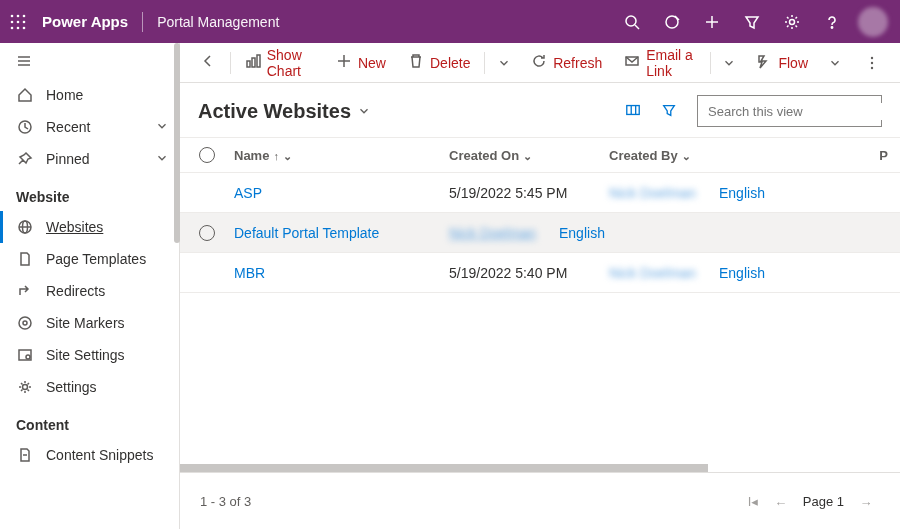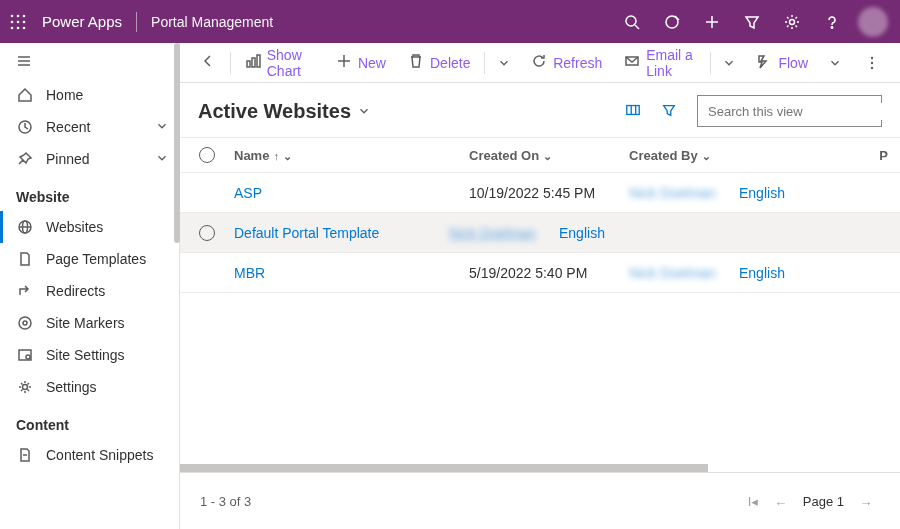--- a/index.html
+++ b/index.html
@@ -1,62 +1,62 @@
 <!DOCTYPE html>
 <html><head>
 <meta charset="utf-8">
 <style>
   * { box-sizing: border-box; }
   body { margin:0; font-family: "Segoe UI", -apple-system, BlinkMacSystemFont, sans-serif; font-size:14px; color:#323130; background:#fff; width:900px; height:529px; overflow:hidden; }
   
   .topbar { display:flex; align-items:center; background:#752b74; color:#fff; height:43px; padding:0 12px 0 8px; }
   .waffle { width:20px; height:20px; display:flex; align-items:center; justify-content:center; }
   .waffle svg { fill:#fff; }
-  .brand { font-weight:400; font-size:15px; margin-left:14px; }
+  .brand { font-weight:700; font-size:15px; margin-left:14px; }
   .brand-sep { width:1px; height:20px; background:rgba(255,255,255,.5); margin:0 14px; }
   .brand-sub { font-size:14px; color:#fff; opacity:.95; }
   .top-spacer { flex:1; }
   .top-icon { width:40px; height:43px; display:flex; align-items:center; justify-content:center; color:#fff; }
   .top-icon svg { stroke:#fff; fill:none; }
   .avatar { width:30px; height:30px; border-radius:50%; background:#a778a6; margin-left:6px; filter:blur(2px); }
   
   .shell { display:flex; height:486px; }
   
   .sidebar { width:180px; border-right:1px solid #e1dfdd; background:#fff; position:relative; display:flex; flex-direction:column; }
   .sb-thumb { position:absolute; right:-1px; top:0; width:6px; height:200px; background:#c8c6c4; border-radius:3px; }
   .hamburger { height:36px; display:flex; align-items:center; padding-left:16px; }
   .nav-item { height:32px; display:flex; align-items:center; padding:0 10px 0 16px; color:#323130; cursor:default; }
   .nav-item .ic { width:18px; display:flex; align-items:center; justify-content:center; margin-right:12px; }
   .nav-item .ic svg { stroke:#605e5c; fill:none; }
-  .nav-item.selected { background:#fff; border-left:3px solid #0078d4; padding-left:13px; }
+  .nav-item.selected { background:#fff; border-left:3px solid #0078d4; padding-left:13px;text-decoration:underline; }
   .nav-chev { margin-left:auto; }
   .sec-head { font-weight:600; font-size:14px; padding:14px 16px 6px; }
   
   .main { flex:1; display:flex; flex-direction:column; overflow:hidden; }
   .toolbar { height:40px; border-bottom:1px solid #e1dfdd; display:flex; align-items:center; padding:0 10px; gap:2px; }
-  .tb-btn { display:flex; align-items:center; height:32px; padding:0 10px; color:#8b5cf6; gap:6px; }
+  .tb-btn { display:flex; align-items:center; height:32px; padding:0 10px; color:#b91c1c; gap:6px; }
   .tb-btn .ic svg { stroke:#605e5c; fill:none; }
   .tb-split { display:flex; align-items:center; height:32px; padding:0 8px; }
   .tb-sep { width:1px; height:22px; background:#e1dfdd; margin:0 2px; }
   .tb-green svg { stroke:#107c10; }
   .tb-spacer { flex:1; }
   .view-head { display:flex; align-items:center; padding:12px 18px 10px; }
   .view-title { font-size:20px; font-weight:600; display:flex; align-items:center; gap:6px; }
   .view-actions { margin-left:auto; display:flex; align-items:center; gap:20px; }
   .view-actions .ic svg { stroke:#0078d4; fill:none; }
   .search { display:flex; align-items:center; border:1px solid #8a8886; height:32px; width:185px; padding:0 8px; }
   .search input { border:none; outline:none; flex:1; font-size:13px; }
   
   .grid { flex:1; overflow:hidden; }
   .row { display:flex; align-items:center; height:40px; border-bottom:1px solid #edebe9; }
   .row.header { height:36px; font-weight:600; color:#605e5c; font-size:13px; border-top:1px solid #edebe9; }
   .row.hover { background:#f3f2f1; }
   .col-check { width:54px; display:flex; justify-content:center; }
   .col-name  { width:215px; padding-right:12px; }
-  .col-created { width:160px;margin-left:20px; }
+  .col-created { width:160px; }
   .col-by { width:110px; }
   .col-lang { width:110px; }
   .col-last { flex:1; padding-right:12px; text-align:right; }
   .checkbox { width:16px; height:16px; border:1px solid #605e5c; border-radius:50%; }
   .link { color:#0078d4; }
   .link.under { }
   .blurtxt { color:#6aa9e2; filter:blur(3px); }
   .sort-ic, .drop-ic { font-size:11px; margin-left:4px; color:#605e5c; }
   
   .grid-footer { height:57px; border-top:1px solid #e1dfdd; display:flex; align-items:center; padding:0 20px; font-size:13px; color:#605e5c; }
@@ -345,21 +345,21 @@
           </div>
         <div class="col-name"><span>Name</span><span class="sort-ic">↑</span><span class="drop-ic">⌄</span></div>
         <div class="col-created"><span>Created On</span><span class="drop-ic">⌄</span></div>
         <div class="col-by"><span>Created By</span><span class="drop-ic">⌄</span></div>
         <div class="col-last"><span>P</span></div>
       </div>
 
       <div class="row">
         <div class="col-check"></div>
         <div class="col-name"><span class="link">ASP</span></div>
-        <div class="col-created">10/19/2022 5:45 PM</div>
+        <div class="col-created">5/19/2022 5:45 PM</div>
         <div class="col-by"><span class="blurtxt">Nick Doelman</span></div>
         <div class="col-lang"><span class="link">English</span></div>
         <div class="col-last"></div>
       </div>
 
       <div class="row hover">
         <div class="col-check">
             <div class="checkbox"></div>
           </div>
         <div class="col-name"><span class="link under">Default Portal Template</span></div>

